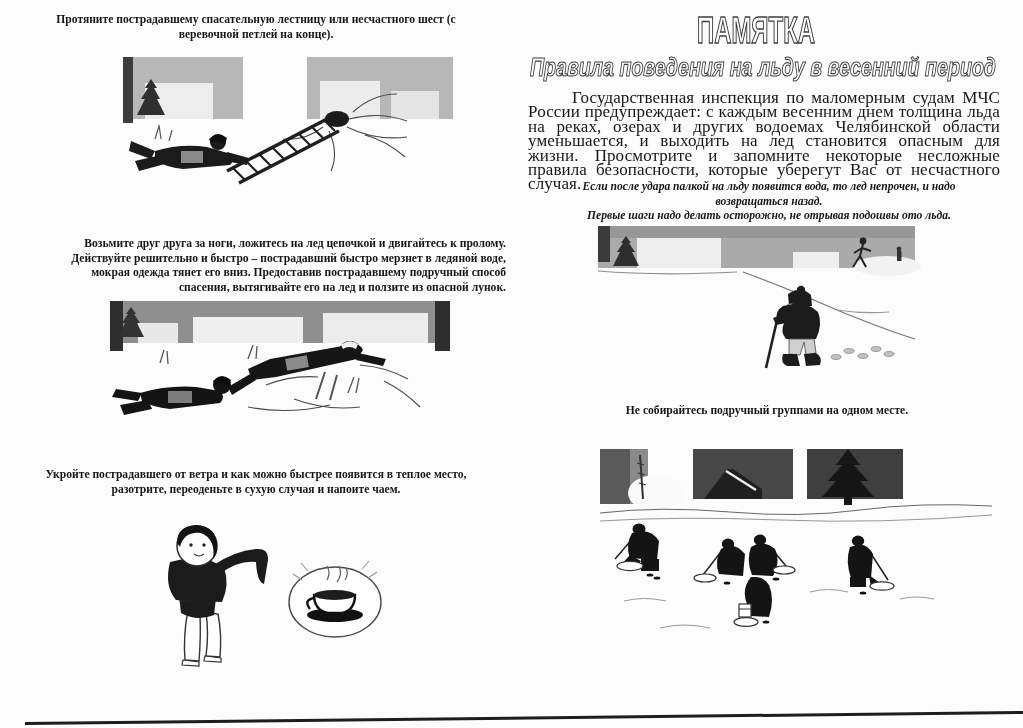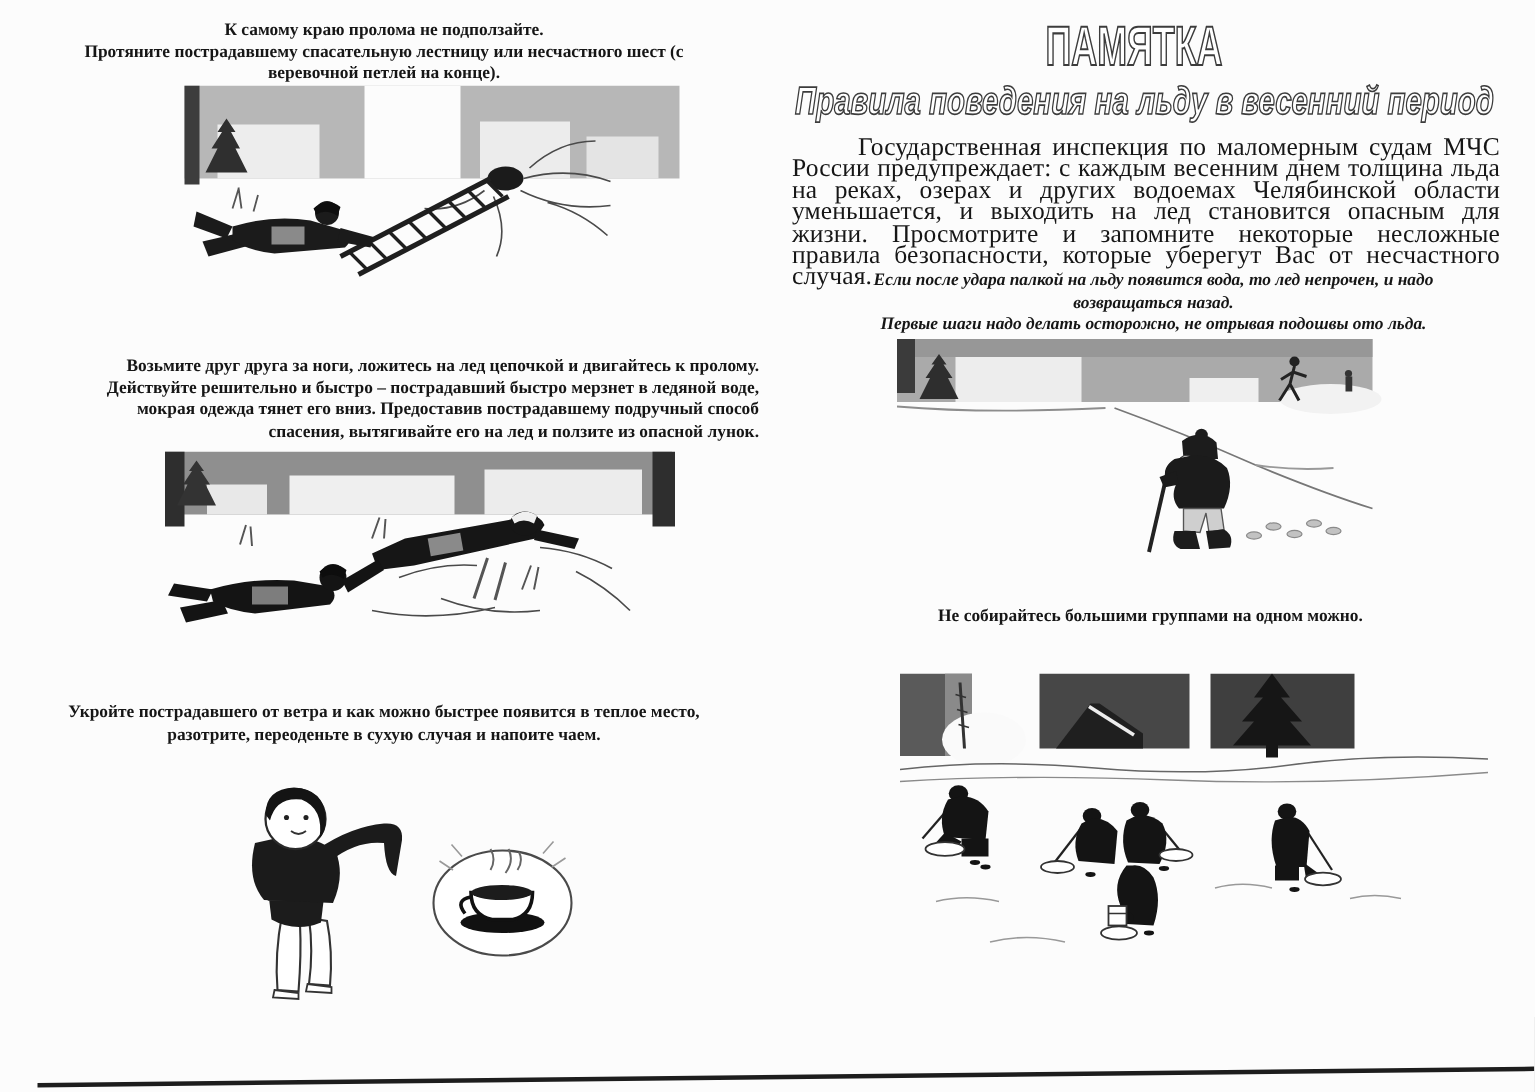--- a/index.html
+++ b/index.html
@@ -28,21 +28,20 @@
     font-family:"Liberation Sans",sans-serif;font-weight:bold;
     fill:#ffffff;stroke:#3c3c3c;
   }
 </style>
 </head>
 <body>
 
 <div class="page">
 
   <div class="tb" style="left:20px;top:13px;width:472px;">
-      <div>К самому краю пролома не подползайте.</div>
       <div>Протяните пострадавшему спасательную лестницу или несчастного шест (с</div>
       <div>веревочной петлей на конце).</div>
     </div>
 
   <svg class="illus" style="left:115px;top:57px;" width="345" height="176" viewBox="0 0 345 176">
     <g>
       <rect x="8" y="0" width="330" height="62" fill="#b7b7b7"></rect>
       <rect x="128" y="0" width="64" height="62" fill="#fcfcfc"></rect>
       <rect x="30" y="26" width="68" height="36" fill="#ededed"></rect>
       <rect x="205" y="24" width="60" height="38" fill="#ececec"></rect>
@@ -215,21 +214,21 @@
     <g fill="#c2c2c2" stroke="#8a8a8a" stroke-width="0.8">
       <ellipse cx="239" cy="131" rx="5" ry="2.4"></ellipse>
       <ellipse cx="252" cy="125" rx="5" ry="2.4"></ellipse>
       <ellipse cx="266" cy="130" rx="5" ry="2.4"></ellipse>
       <ellipse cx="279" cy="123" rx="5" ry="2.4"></ellipse>
       <ellipse cx="292" cy="128" rx="5" ry="2.4"></ellipse>
     </g>
   </svg>
 
   <div class="tb" style="left:520px;top:404px;width:494px;">
-      <div>Не собирайтесь большими группами на одном можно.</div>
+      <div>Не собирайтесь подручный группами на одном месте.</div>
     </div>
 
   <svg class="illus" style="left:600px;top:449px;" width="392" height="190" viewBox="0 0 392 190">
     <g>
       <rect x="0" y="0" width="48" height="55" fill="#5a5a5a"></rect>
       <rect x="30" y="0" width="18" height="55" fill="#8a8a8a"></rect>
       <ellipse cx="56" cy="44" rx="28" ry="18" fill="#fafafa"></ellipse>
       <path d="M40 6 L43 50" stroke="#333" stroke-width="2" fill="none"></path>
       <path d="M37 14 l7 2 M38 24 l7 2 M39 34 l7 2" stroke="#333" stroke-width="1.2"></path>
       <rect x="93" y="0" width="100" height="50" fill="#474747"></rect>

